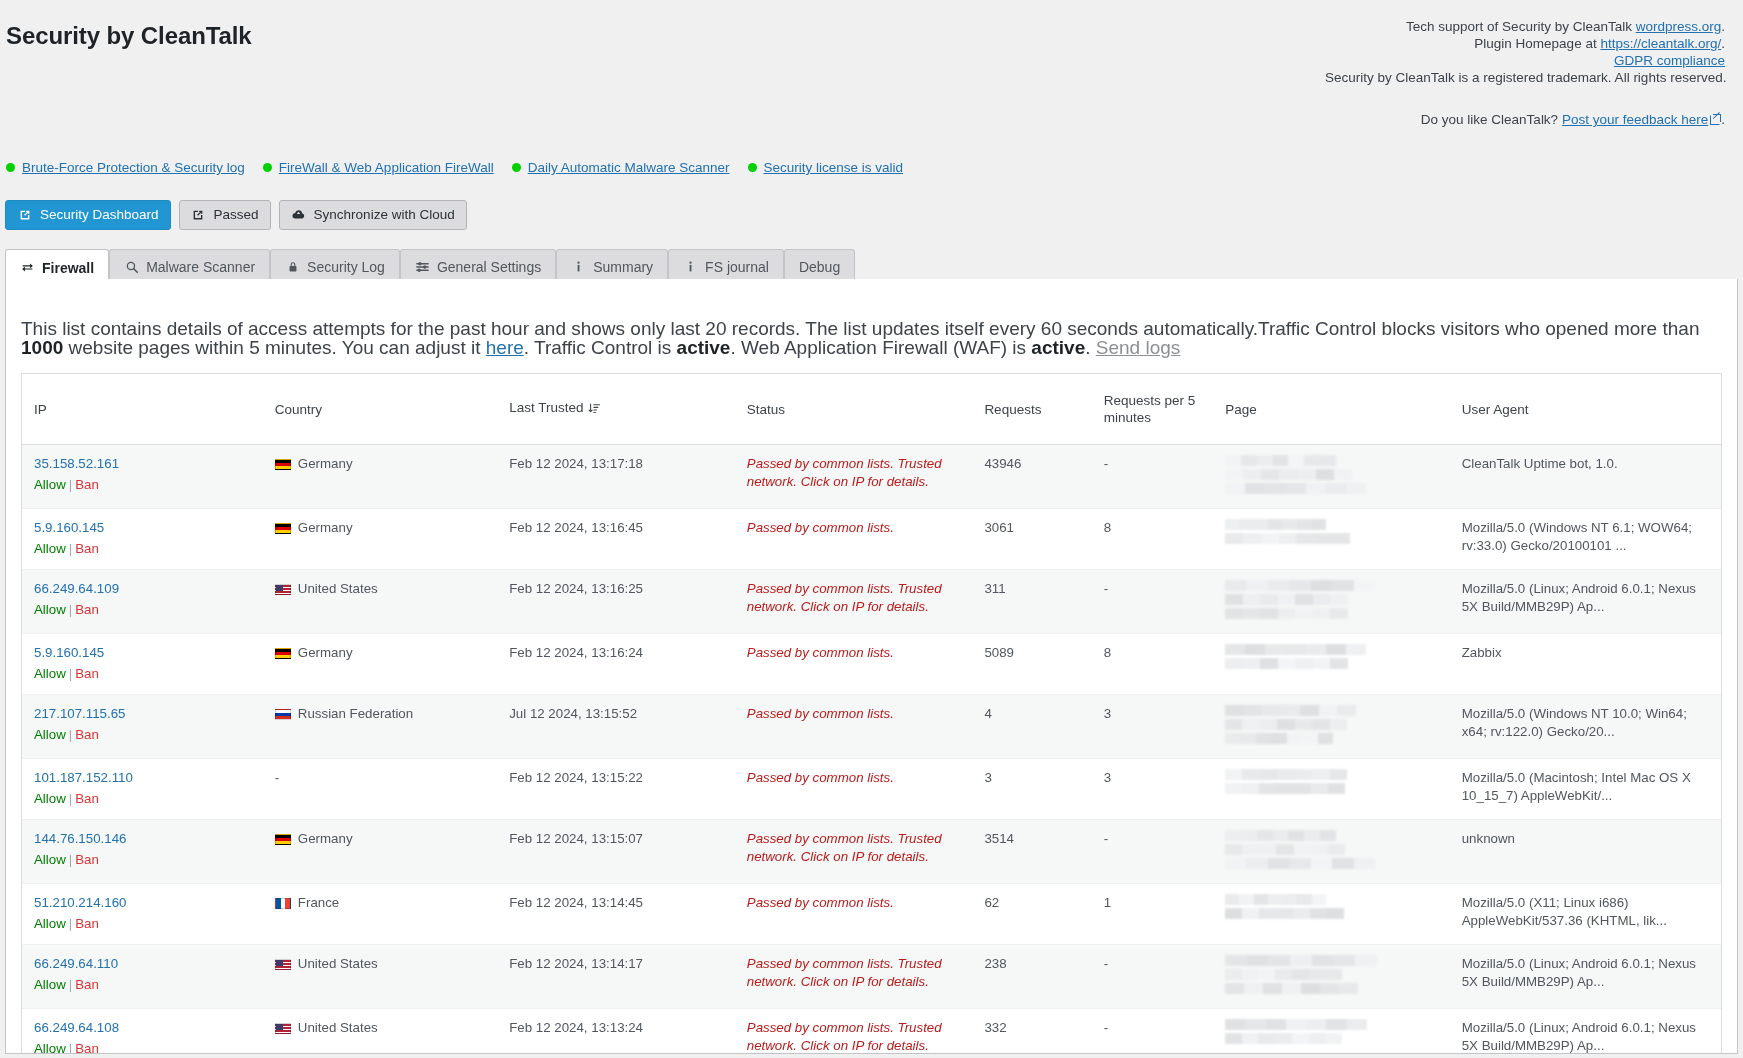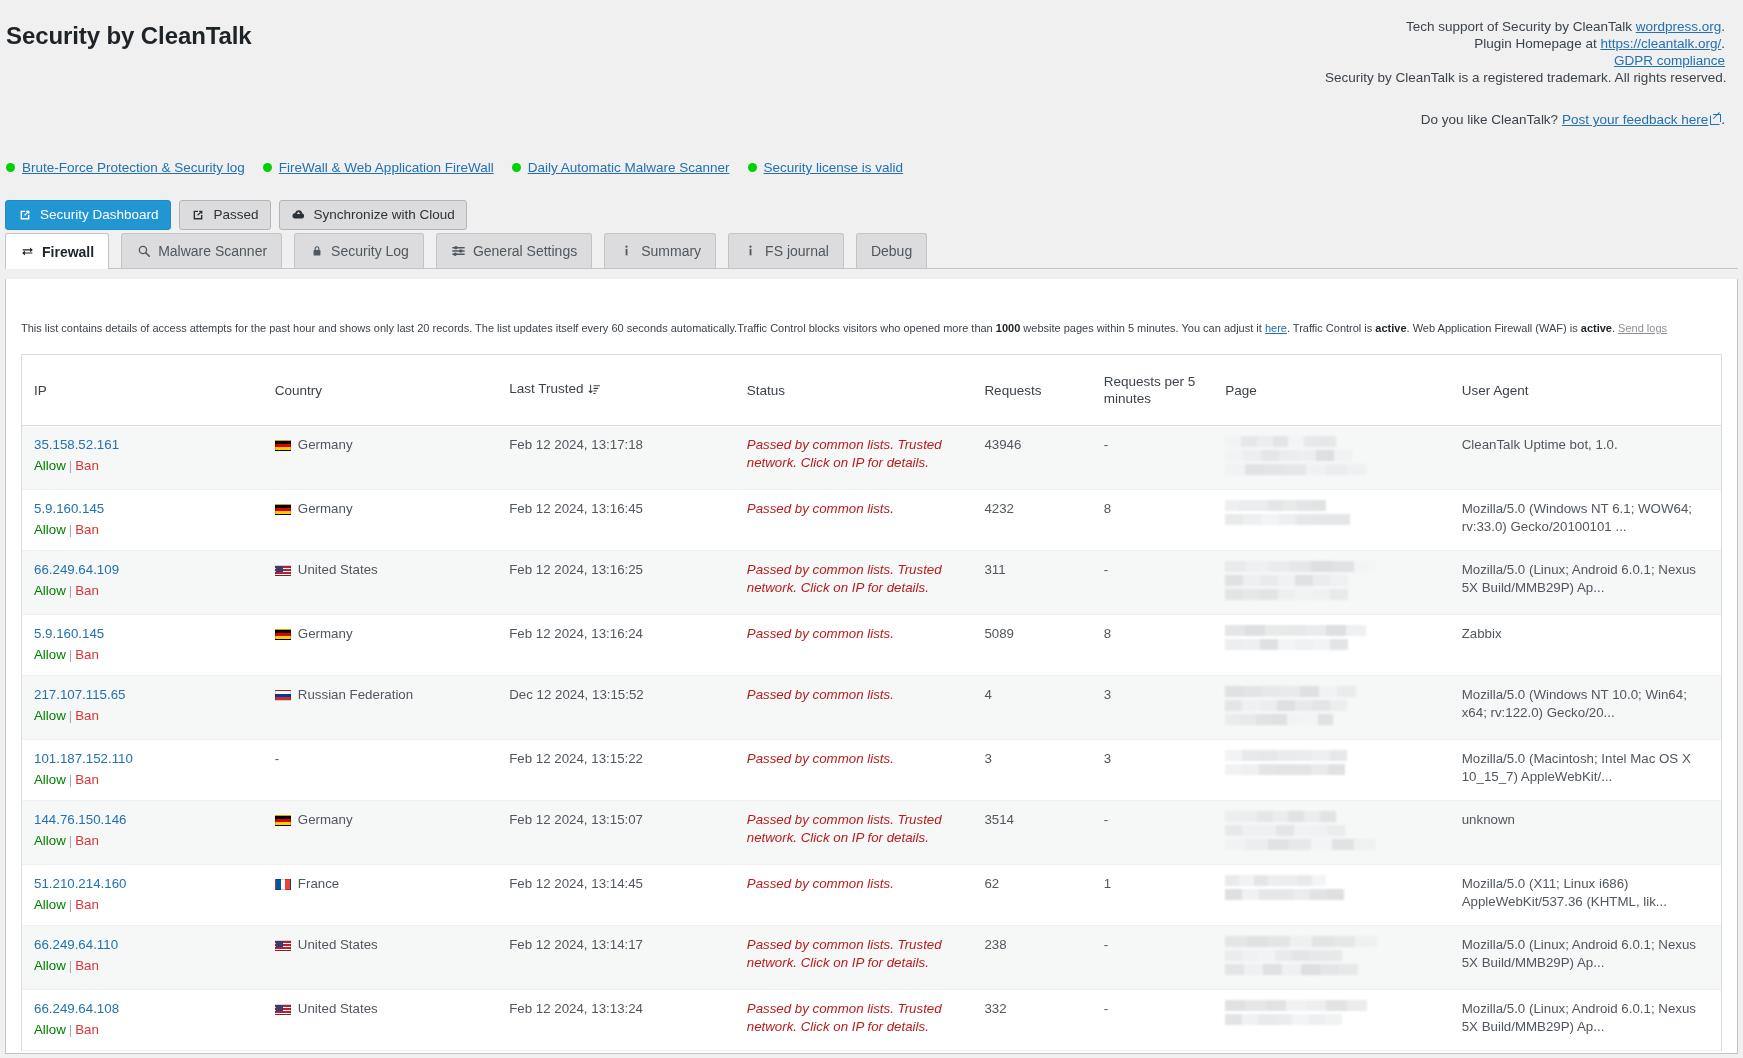--- a/index.html
+++ b/index.html
@@ -118,24 +118,24 @@
     background: #dcdcde;
     border: 1px solid #b4b4b8;
     color: #2c3338;
   }
   .ico { display: inline-flex; width: 15px; height: 15px; align-items: center; justify-content: center; }
   .ico svg { display: block; }
 
   
   .tab-bar {
     position: absolute;
-    left: 5px; top: 233px;
+    left: 5px; top: 249px;
     display: flex;
     align-items: flex-end;
-    gap: 12px;
+    gap: 0;
     border-bottom: 1px solid #c3c4c7;
     width: 1733px;
     height: 36px;
   }
   .tab {
     display: inline-flex;
     align-items: center;
     gap: 7px;
     height: 35px;
     padding: 0 14px;
@@ -164,21 +164,21 @@
     width: 1733px;
     height: 775px;
     background: #fff;
     border: 1px solid #c3c4c7;
     border-top: none;
     overflow: hidden;
   }
 
   .desc {
     margin: 40px 15px 0 15px;
-    font-size: 11px;
+    font-size: 19px;
     line-height: 19px;
     color: #3c434a;
   }
   .desc b { font-weight: bold; color: #1d2327; }
   .desc .muted-link { color: #8c8f94; text-decoration: underline; }
 
   
   .tbl-wrap {
     margin: 16px 15px 0 15px;
     border: 1px solid #dcdcde;
@@ -445,21 +445,21 @@
               <div class="ip-actions"><a href="#" class="allow">Allow</a><span class="sep">|</span><a href="#" class="ban">Ban</a></div>
             </td>
             <td>
               <span class="country-cell">
                 <span class="flag flag-de"></span>
                 <span>Germany</span>
               </span>
             </td>
             <td>Feb 12 2024, 13:16:45</td>
             <td class="status-pass">Passed by common lists.</td>
-            <td>4232</td>
+            <td>3061</td>
             <td>8</td>
             <td>
               <div class="blur-block">
                 <div class="blur-line" style="width:64%;background:linear-gradient(90deg,rgb(238,239,240) 0.0% 14.3%,rgb(235,236,237) 14.3% 28.6%,rgb(235,236,237) 28.6% 42.9%,rgb(228,229,230) 42.9% 57.1%,rgb(232,233,234) 57.1% 71.4%,rgb(228,229,230) 71.4% 85.7%,rgb(225,226,227) 85.7% 100.0%)"></div>
                 <div class="blur-line" style="width:79%;background:linear-gradient(90deg,rgb(233,234,235) 0.0% 14.3%,rgb(238,239,240) 14.3% 28.6%,rgb(242,243,244) 28.6% 42.9%,rgb(238,239,240) 42.9% 57.1%,rgb(230,231,232) 57.1% 71.4%,rgb(229,230,231) 71.4% 85.7%,rgb(229,230,231) 85.7% 100.0%)"></div>
               </div>
             </td>
             <td>Mozilla/5.0 (Windows NT 6.1; WOW64; rv:33.0) Gecko/20100101 ...</td>
           </tr>
           <tr class="alt">
@@ -513,21 +513,21 @@
             <td>
               <a href="#" class="ip-link">217.107.115.65</a>
               <div class="ip-actions"><a href="#" class="allow">Allow</a><span class="sep">|</span><a href="#" class="ban">Ban</a></div>
             </td>
             <td>
               <span class="country-cell">
                 <span class="flag flag-ru"></span>
                 <span>Russian Federation</span>
               </span>
             </td>
-            <td>Dec 12 2024, 13:15:52</td>
+            <td>Jul 12 2024, 13:15:52</td>
             <td class="status-pass">Passed by common lists.</td>
             <td>4</td>
             <td>3</td>
             <td>
               <div class="blur-block">
                 <div class="blur-line" style="width:83%;background:linear-gradient(90deg,rgb(224,225,226) 0.0% 14.3%,rgb(227,228,229) 14.3% 28.6%,rgb(231,232,233) 28.6% 42.9%,rgb(233,234,235) 42.9% 57.1%,rgb(223,224,225) 57.1% 71.4%,rgb(241,242,243) 71.4% 85.7%,rgb(234,235,236) 85.7% 100.0%)"></div>
                 <div class="blur-line" style="width:77%;background:linear-gradient(90deg,rgb(228,229,230) 0.0% 14.3%,rgb(239,240,241) 14.3% 28.6%,rgb(236,237,238) 28.6% 42.9%,rgb(223,224,225) 42.9% 57.1%,rgb(232,233,234) 57.1% 71.4%,rgb(227,228,229) 71.4% 85.7%,rgb(236,237,238) 85.7% 100.0%)"></div>
                 <div class="blur-line" style="width:68%;background:linear-gradient(90deg,rgb(234,235,236) 0.0% 14.3%,rgb(232,233,234) 14.3% 28.6%,rgb(225,226,227) 28.6% 42.9%,rgb(223,224,225) 42.9% 57.1%,rgb(242,243,244) 57.1% 71.4%,rgb(243,244,245) 71.4% 85.7%,rgb(224,225,226) 85.7% 100.0%)"></div>
               </div>
             </td>

